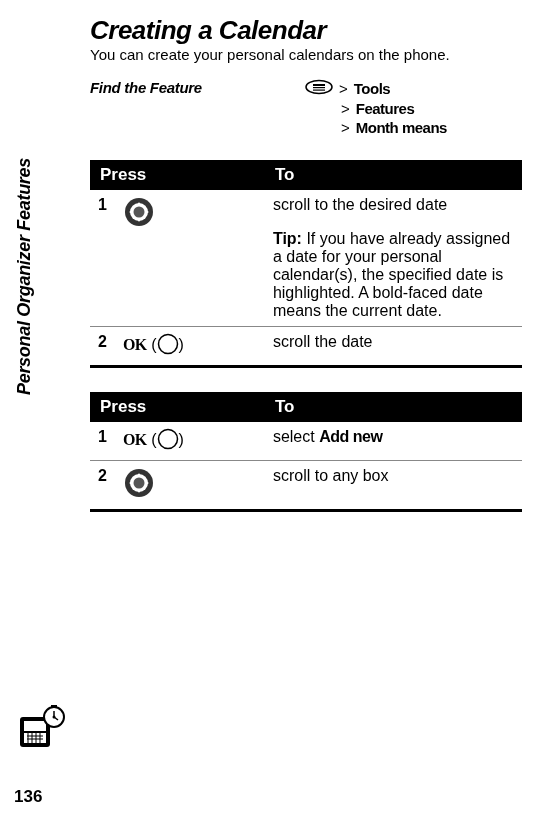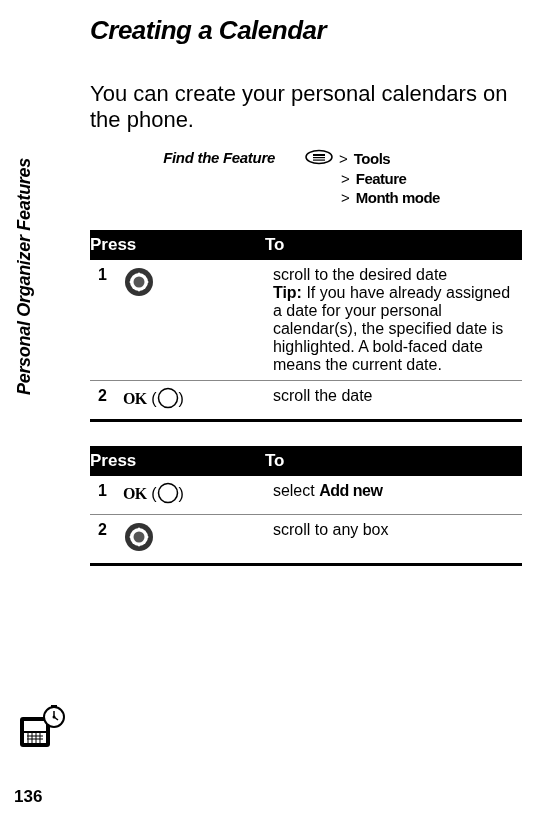--- a/index.html
+++ b/index.html
@@ -40,35 +40,33 @@
       font-weight: bold;
       font-size: 17px;
     }
     .page-title {
       font-size: 26px;
       font-weight: 900;
       font-style: italic;
       letter-spacing: -0.5px;
     }
     .intro {
-      font-size: 22px;
+      font-size: 15px;
       margin-bottom: 16px;
-      margin-top: 35px;
     }
     .feature-row {
       display: flex;
       margin-bottom: 22px;
       align-items: flex-start;
       font-size: 15px;
     }
     .feature-label {
       font-weight: 900;
       font-style: italic;
       width: 185px;
-      text-align: right;
       margin-right: 30px;
       letter-spacing: -0.3px;
     }
     .feature-path {
       flex: 1;
     }
     .feature-path .path-line {
       display: flex;
       align-items: center;
       gap: 6px;
@@ -92,21 +90,21 @@
     }
     .instruction-table {
       width: 100%;
       border-collapse: collapse;
       margin-bottom: 24px;
     }
     .instruction-table thead th {
       background: #000;
       color: #fff;
       text-align: left;
-      padding: 5px 0;
+      padding: 5px 10px;
       font-size: 17px;
       font-weight: bold;
     }
     .instruction-table tbody td {
       padding: 6px 8px;
       vertical-align: top;
       font-size: 16px;
       border-bottom: 1px solid #888;
     }
     .instruction-table tbody tr.lastrow td {
@@ -178,25 +176,25 @@
             <rect x="8" y="5" width="12" height="2" fill="#000"></rect>
             <rect x="8" y="8" width="12" height="1.2" fill="#000"></rect>
             <rect x="8" y="10.5" width="12" height="1.2" fill="#000"></rect>
           </svg>
         </span>
         <span class="gt">&gt;</span>
         <span class="bold-menu">Tools</span>
       </div>
       <div class="path-line indent-gt">
         <span class="gt">&gt;</span>
-        <span class="bold-menu">Feature</span>
+        <span class="bold-menu">Features</span>
       </div>
       <div class="path-line indent-gt">
         <span class="gt">&gt;</span>
-        <span class="bold-menu">Month mode</span>
+        <span class="bold-menu">Month means</span>
       </div>
     </div>
   </div>
 
 
   <table class="instruction-table">
     <thead>
       <tr>
         <th colspan="2">Press</th>
         <th>To</th>
@@ -213,21 +211,21 @@
               <circle cx="16" cy="16" r="5.5" fill="#555"></circle>
               <circle cx="16" cy="7.5" r="1" fill="#fff"></circle>
               <circle cx="16" cy="24.5" r="1" fill="#fff"></circle>
               <circle cx="7.5" cy="16" r="1" fill="#fff"></circle>
               <circle cx="24.5" cy="16" r="1" fill="#fff"></circle>
             </svg>
           </span>
         </td>
         <td>
           <div>scroll to the desired date</div>
-          <div style="margin-top:0;">
+          <div style="margin-top:16px;">
             <span class="tip-label">Tip:</span><span> If you have already assigned a date for your personal calendar(s), the specified date is highlighted. A bold-faced date means the current date.</span>
           </div>
         </td>
       </tr>
       <tr class="lastrow">
         <td class="step-num bottom-thick">2</td>
         <td class="press-cell bottom-thick nowrap">
           <span class="ok-label">OK</span>
           (<span class="btn-icon">
             <svg width="22" height="22" viewBox="0 0 22 22">

